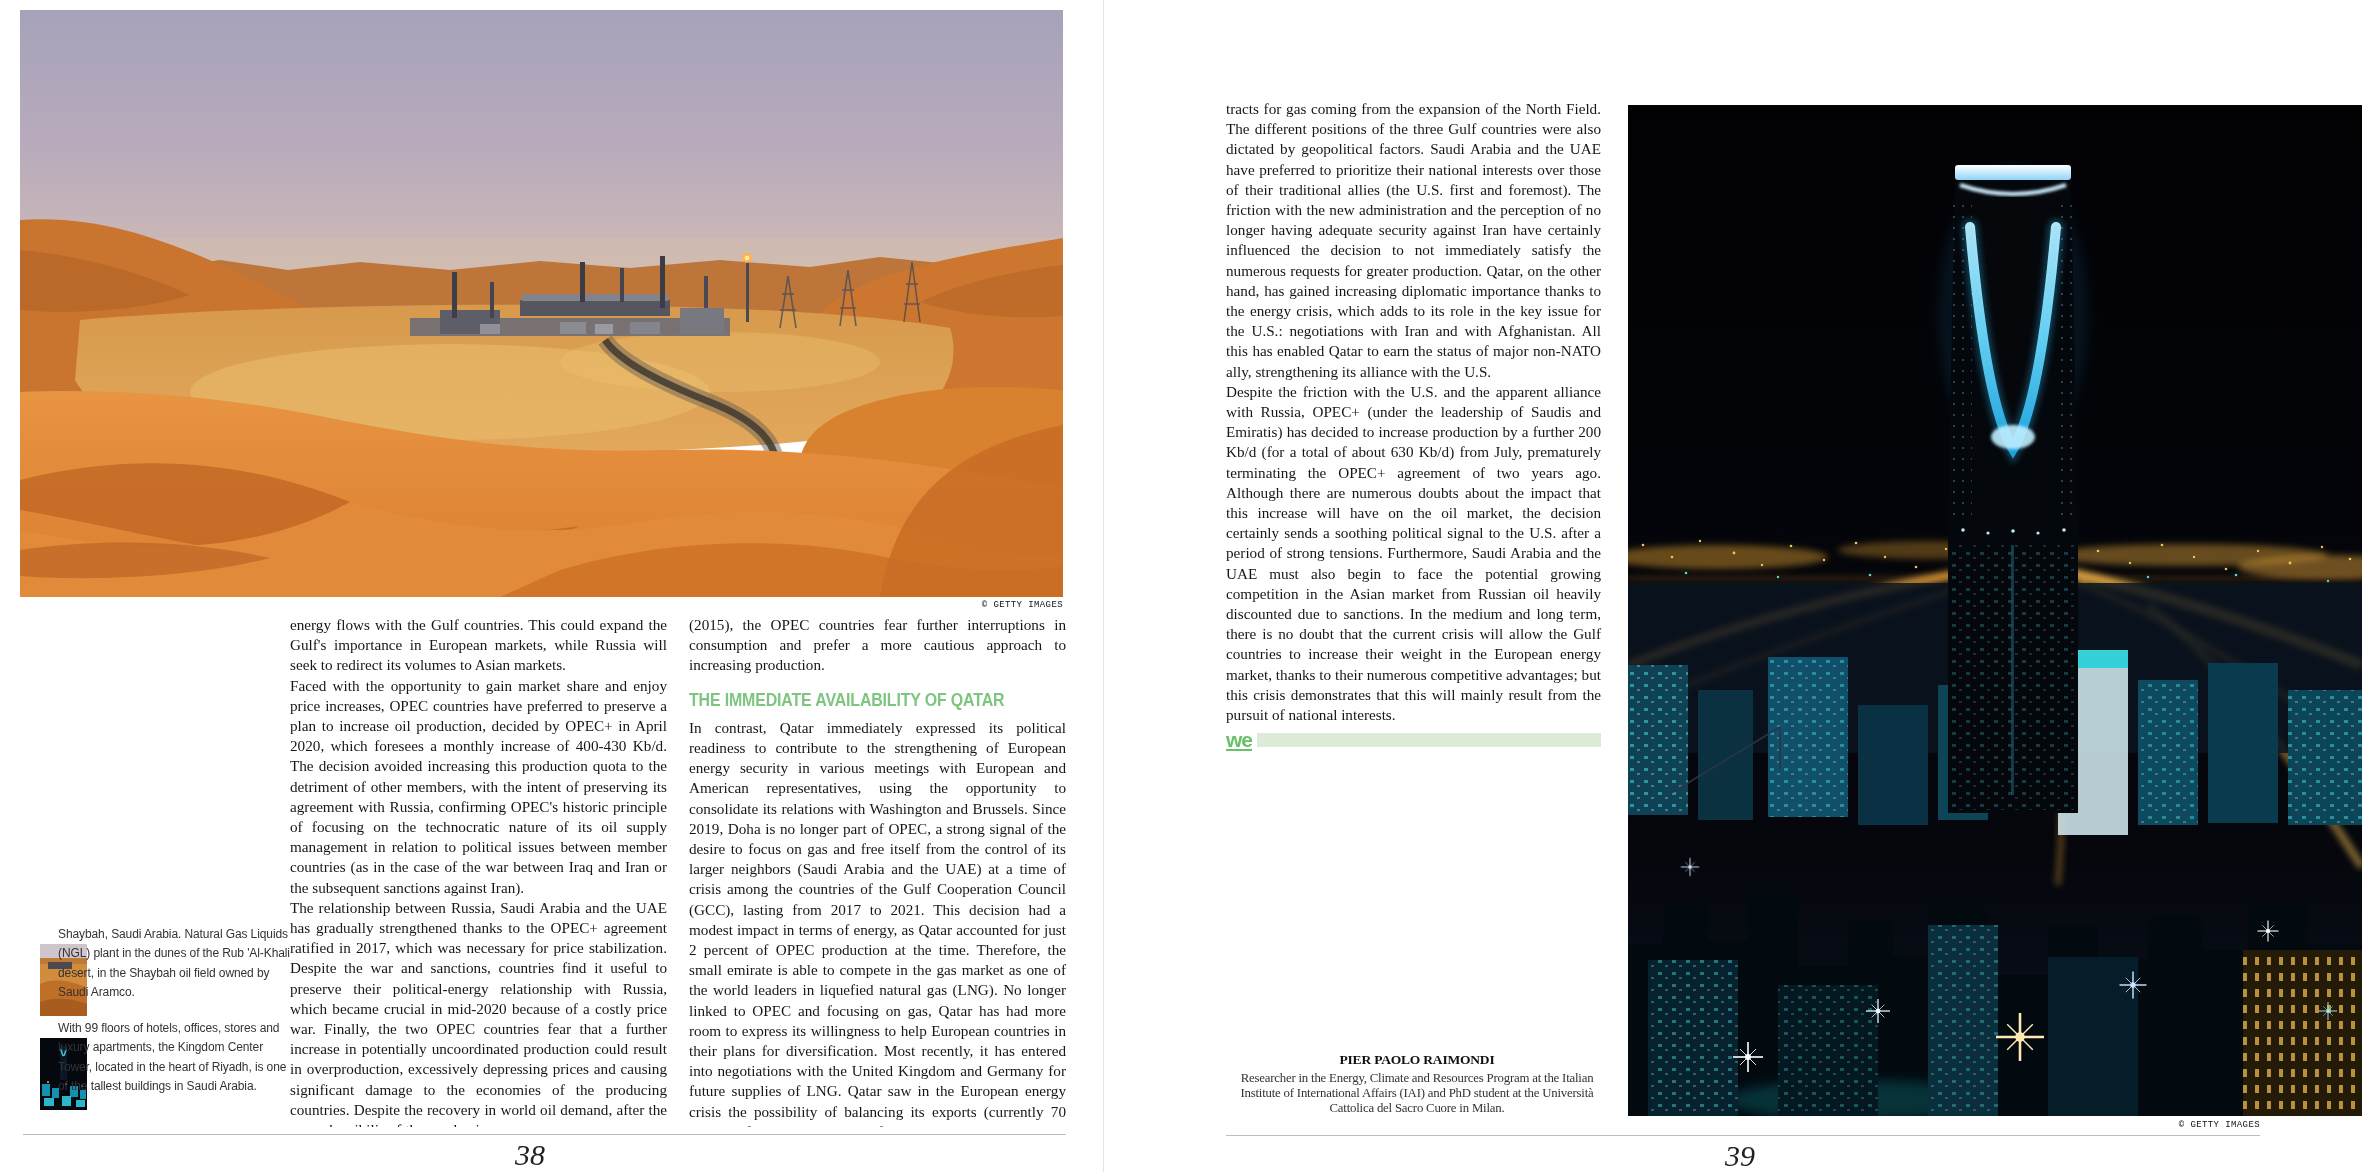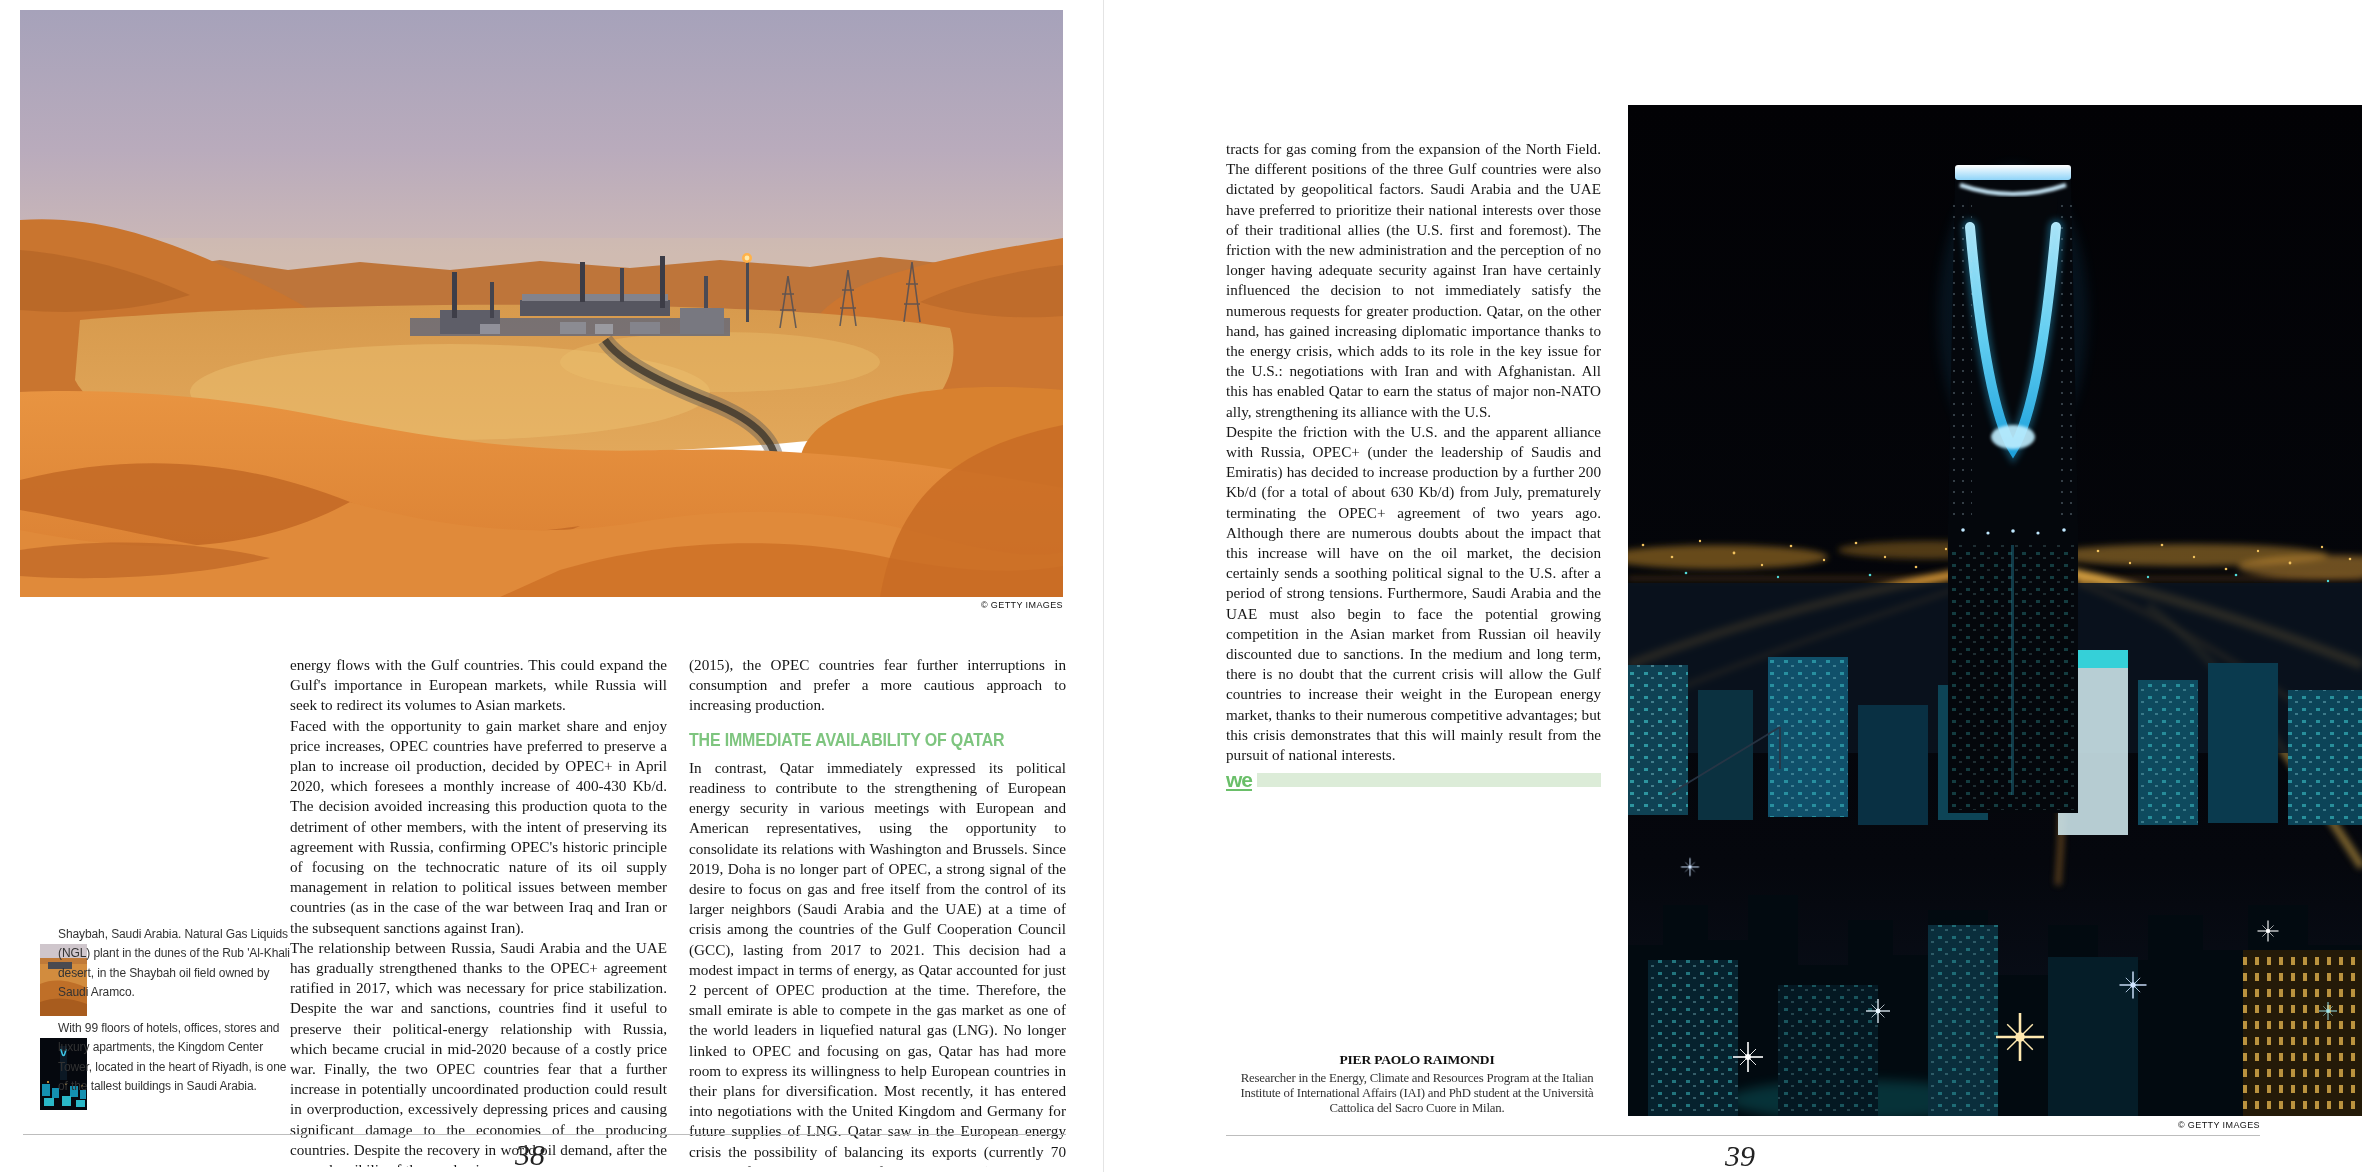--- a/index.html
+++ b/index.html
@@ -5,29 +5,29 @@
   html,body{margin:0;padding:0;background:#ffffff;}
   .spread{position:relative;width:2362px;height:1172px;background:#fff;overflow:hidden;
           font-family:"Liberation Serif",serif;color:#161616;}
   .gutter-line{position:absolute;left:1103px;top:0;width:1px;height:1172px;background:#e4e4e4;}
 
   
   .photo-main{position:absolute;left:20px;top:10px;width:1043px;height:587px;margin:0;}
   .photo-night{position:absolute;left:1628px;top:105px;width:734px;height:1011px;margin:0;}
   figure svg{display:block;width:100%;height:100%;}
 
-  .credit{position:absolute;font-family:Liberation Sans, sans-serif;font-size:9px;
+  .credit{position:absolute;font-family:Liberation Mono, monospace;font-size:9px;
           letter-spacing:.4px;color:#111;width:220px;text-align:right;}
   .credit-left{left:843px;top:600px;}
   .credit-right{left:2040px;top:1120px;}
 
   
   .body-text{font-size:15.2px;line-height:20.2px;text-align:justify;}
   .body-text p{margin:0;}
-  .col{position:absolute;margin-top:40px;}
+  .col{position:absolute;}
   .col-1{left:290px;top:615px;width:377px;height:512px;overflow:hidden;}
   .col-2{left:689px;top:615px;width:377px;height:512px;overflow:hidden;}
   .col-r{left:1226px;top:99px;width:375px;}
 
   .green-heading{font-family:"Liberation Sans",sans-serif;font-weight:bold;font-size:19px;
                  color:#7ec57f;margin:14px 0 8px 0;letter-spacing:-.2px;white-space:nowrap;
                  transform:scaleX(.84);transform-origin:0 50%;}
 
   .endmark{margin-top:8px;display:flex;align-items:center;}
   .we{font-family:"Liberation Sans",sans-serif;font-weight:bold;font-size:21px;line-height:14px;

